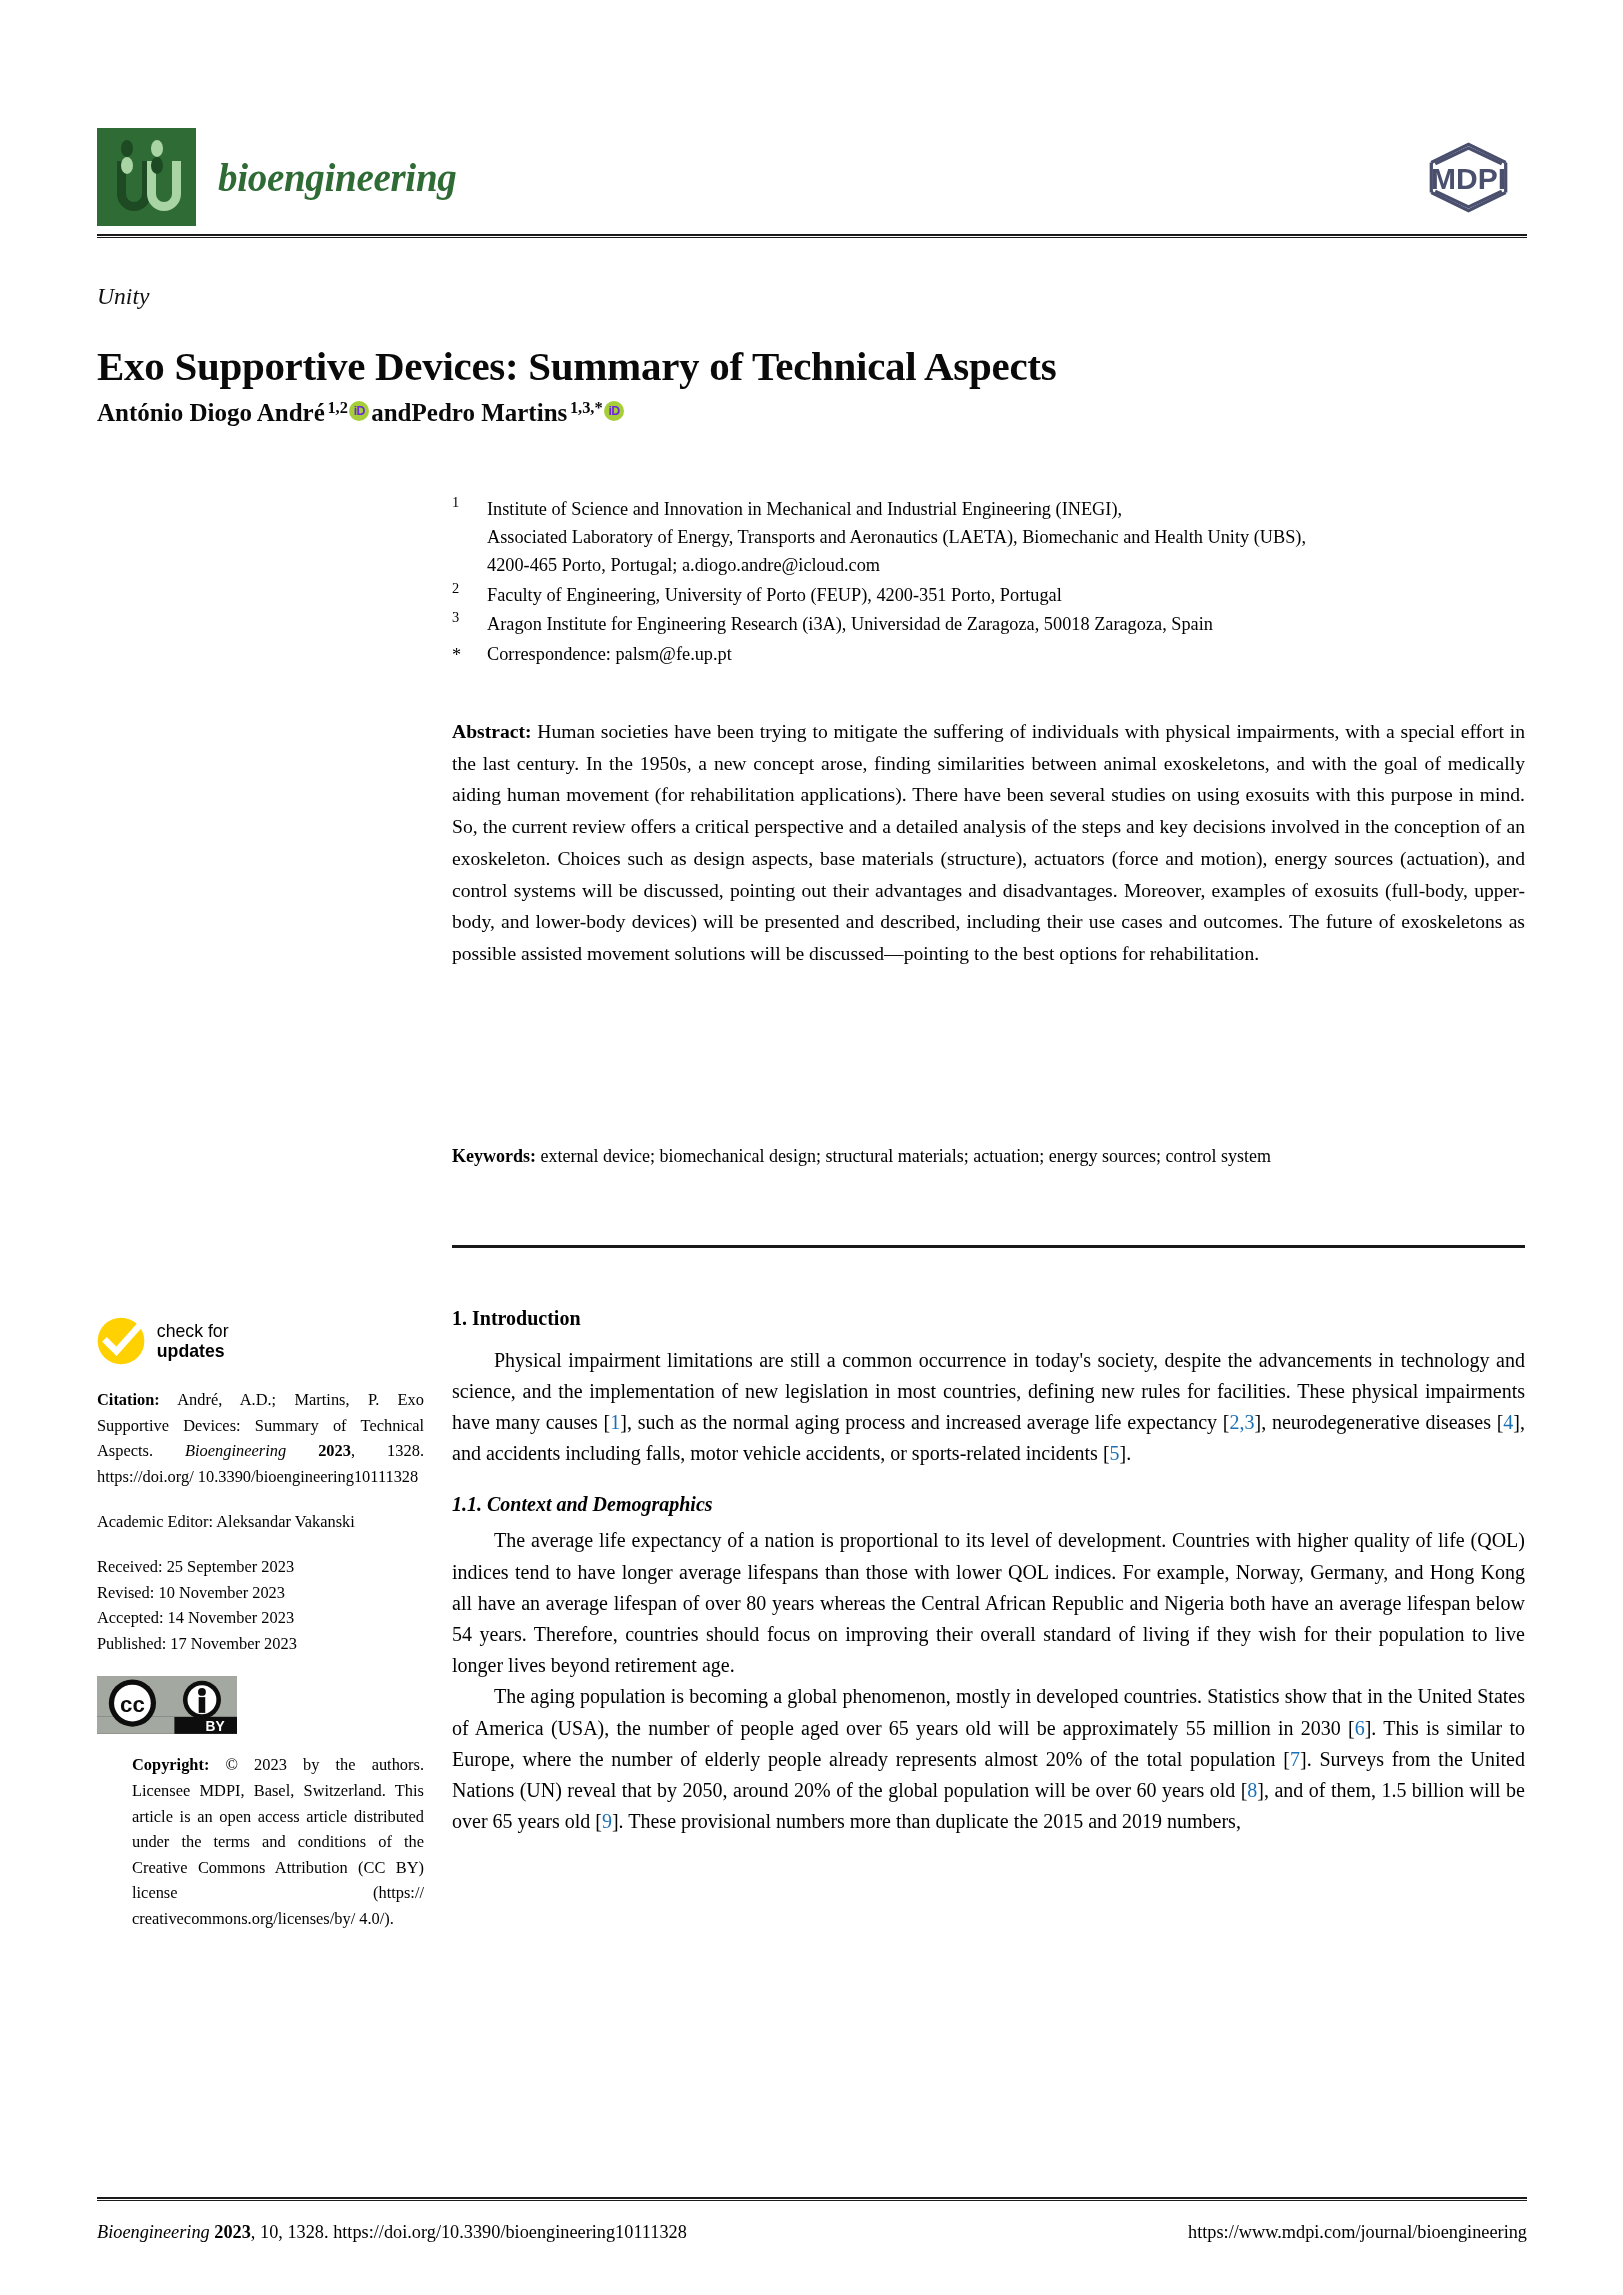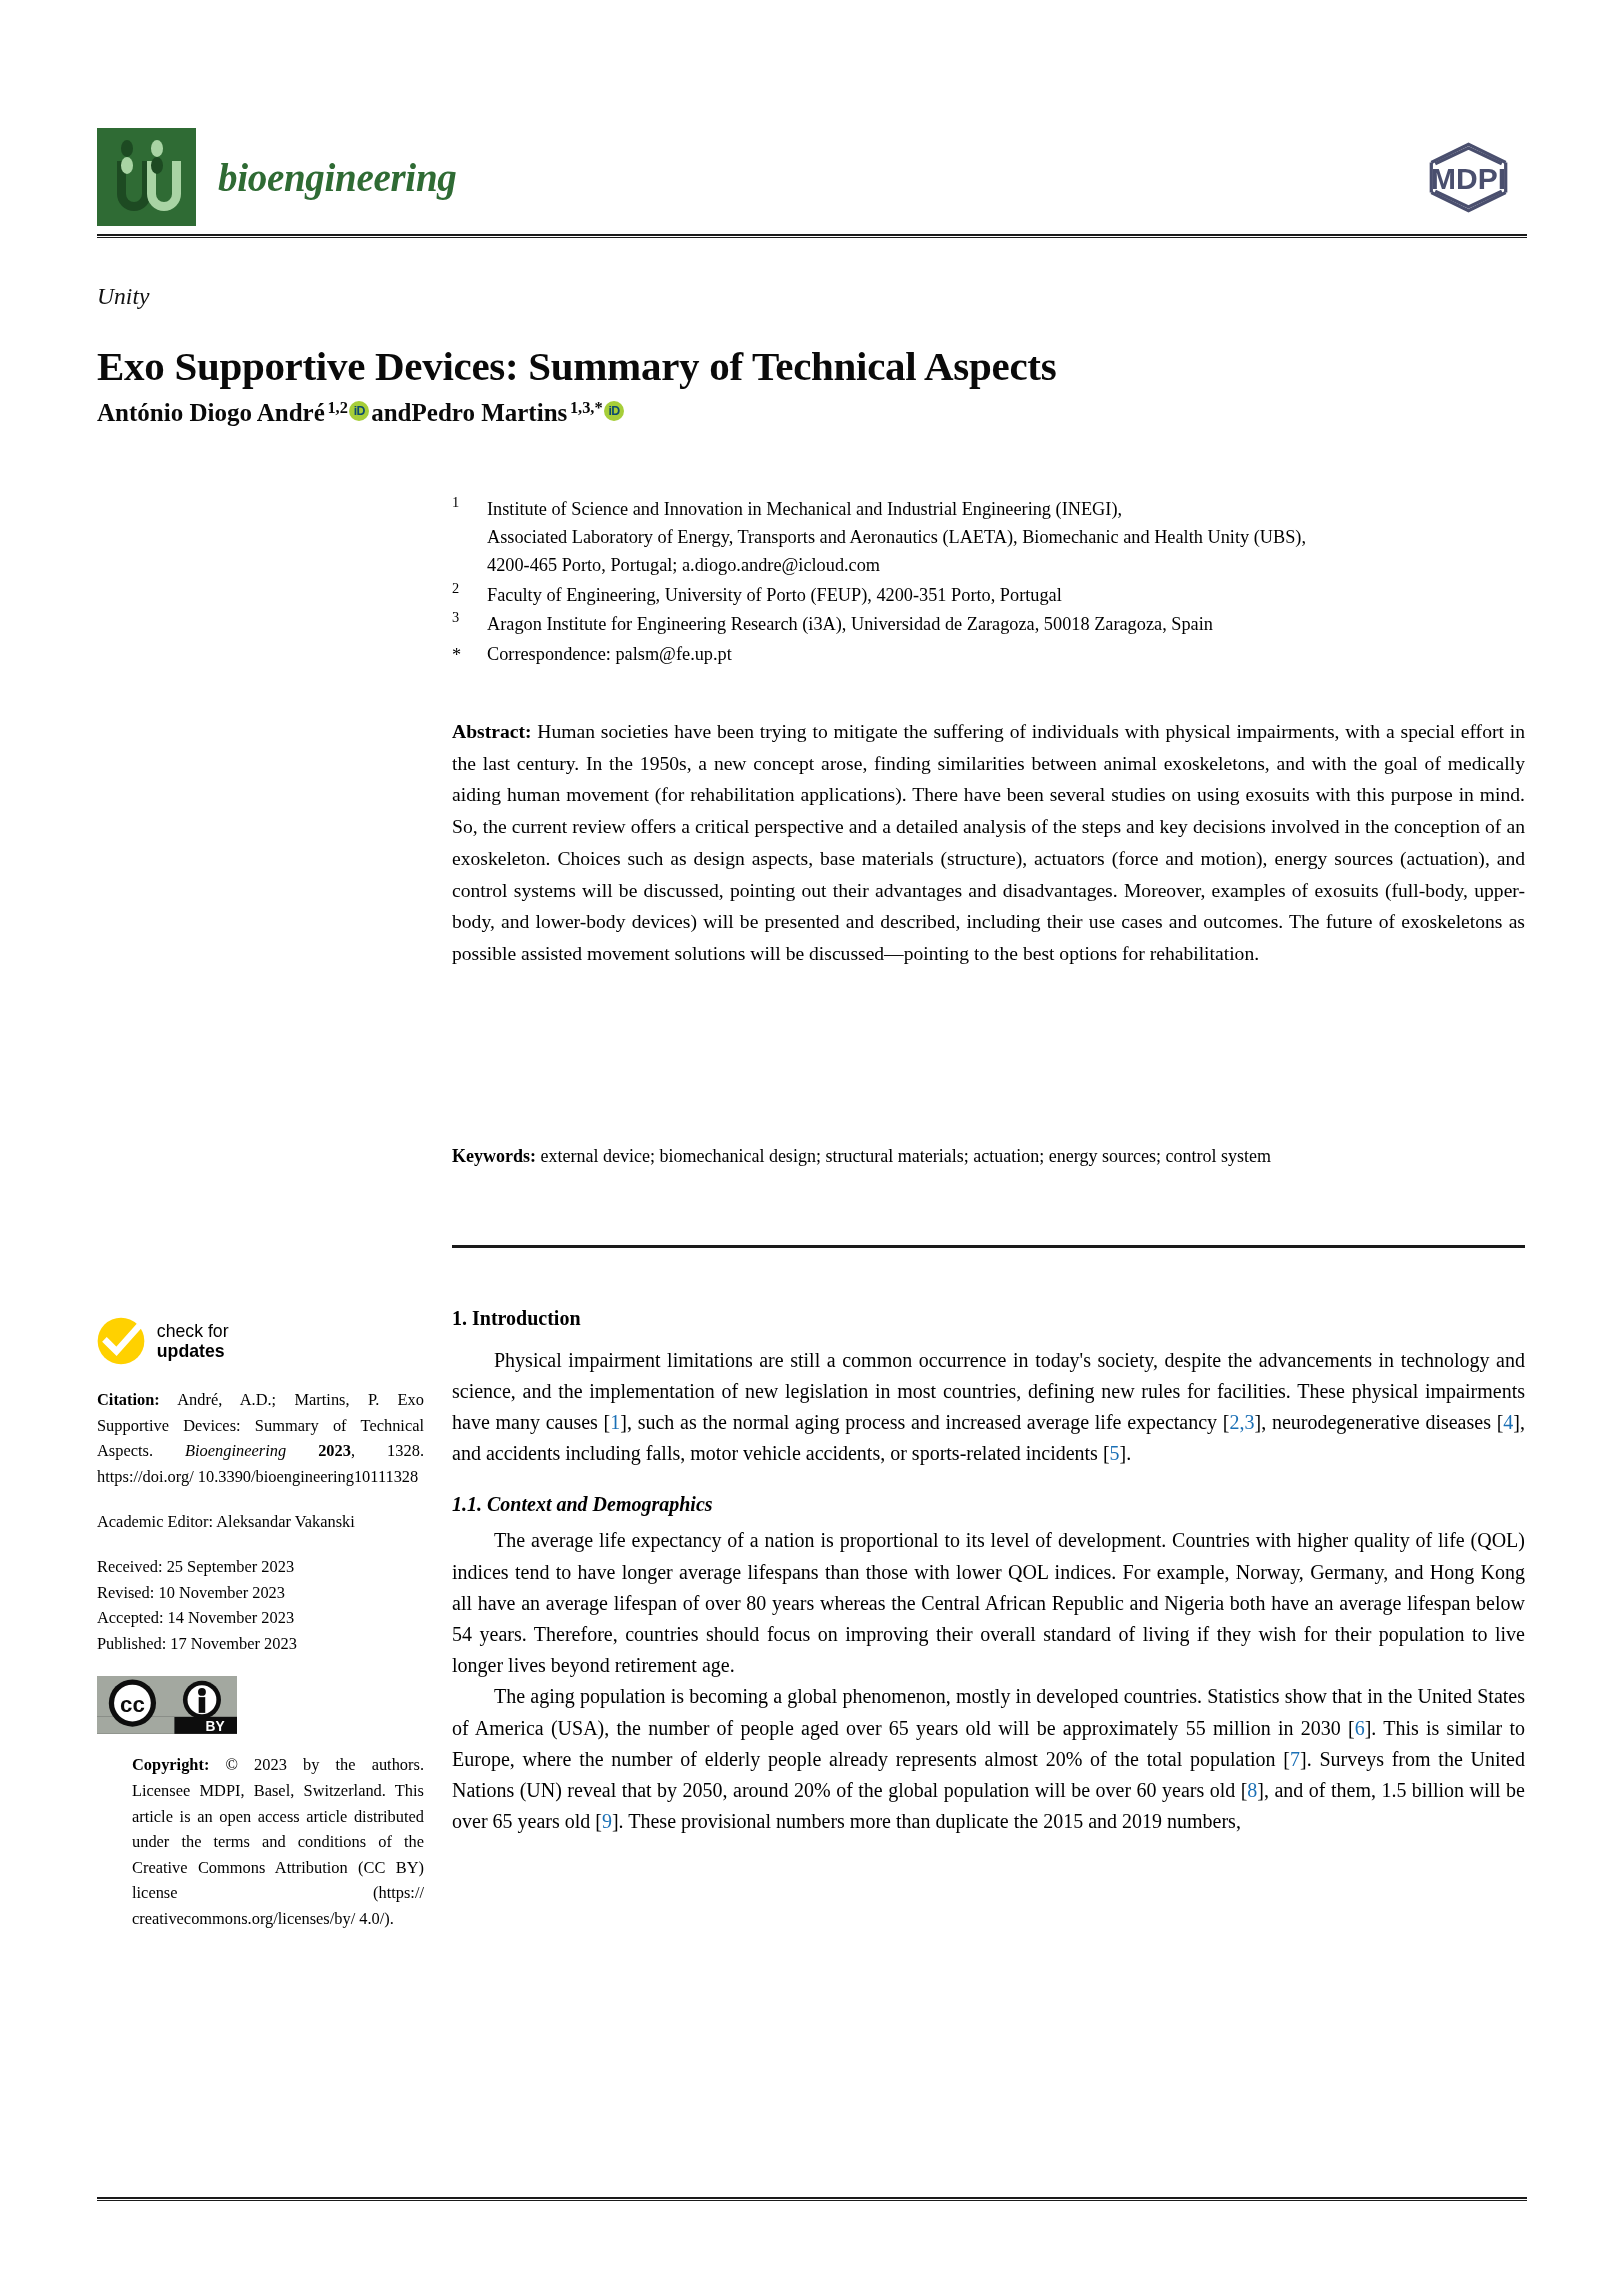--- a/index.html
+++ b/index.html
@@ -137,21 +137,21 @@
     font-weight: bold;
     position: relative;
     top: -7.9px;
     margin-left: 2.6px;
   }
   .orcid {
     display: inline-block;
     width: 20px; height: 20px;
     border-radius: 50%;
     background: #a6ce39;
-    color: #0c4a6e;
+    color: #6d28d9;
     font-family: "Liberation Sans", sans-serif;
     font-size: 12.4px;
     font-weight: bold;
     line-height: 20px;
     text-align: center;
     position: relative;
     top: -6.5px;
     margin: 0 2px 0 1.3px;
     letter-spacing: -0.7px;
   }
@@ -424,15 +424,19 @@
     <p class="para"><span>Physical impairment limitations are still a common occurrence in today's society, despite the advancements in technology and science, and the implementation of new legislation in most countries, defining new rules for facilities. These physical impairments have many causes [</span><span class="ref">1</span><span>], such as the normal aging process and increased average life expectancy [</span><span class="ref">2,3</span><span>], neurodegenerative diseases [</span><span class="ref">4</span><span>], and accidents including falls, motor vehicle accidents, or sports-related incidents [</span><span class="ref">5</span><span>].</span></p>
 
     <h3 class="subsec-head">1.1. Context and Demographics</h3>
 
     <p class="para">The average life expectancy of a nation is proportional to its level of development. Countries with higher quality of life (QOL) indices tend to have longer average lifespans than those with lower QOL indices. For example, Norway, Germany, and Hong Kong all have an average lifespan of over 80 years whereas the Central African Republic and Nigeria both have an average lifespan below 54 years. Therefore, countries should focus on improving their overall standard of living if they wish for their population to live longer lives beyond retirement age.</p>
 
     <p class="para"><span>The aging population is becoming a global phenomenon, mostly in developed countries. Statistics show that in the United States of America (USA), the number of people aged over 65 years old will be approximately 55 million in 2030 [</span><span class="ref">6</span><span>]. This is similar to Europe, where the number of elderly people already represents almost 20% of the total population [</span><span class="ref">7</span><span>]. Surveys from the United Nations (UN) reveal that by 2050, around 20% of the global population will be over 60 years old [</span><span class="ref">8</span><span>], and of them, 1.5 billion will be over 65 years old [</span><span class="ref">9</span><span>]. These provisional numbers more than duplicate the 2015 and 2019 numbers,</span></p>
   </div>
 
   <div class="rule-double" id="footer-rule"></div>
+  <div class="footer">
+    <div class="footer-left"><i>Bioengineering</i> <b>2023</b><span>, 10, 1328. https://doi.org/10.3390/bioengineering10111328</span></div>
+    <div class="footer-right">https://www.mdpi.com/journal/bioengineering</div>
+  </div>
 
 </div>
 
 
 </body></html>

